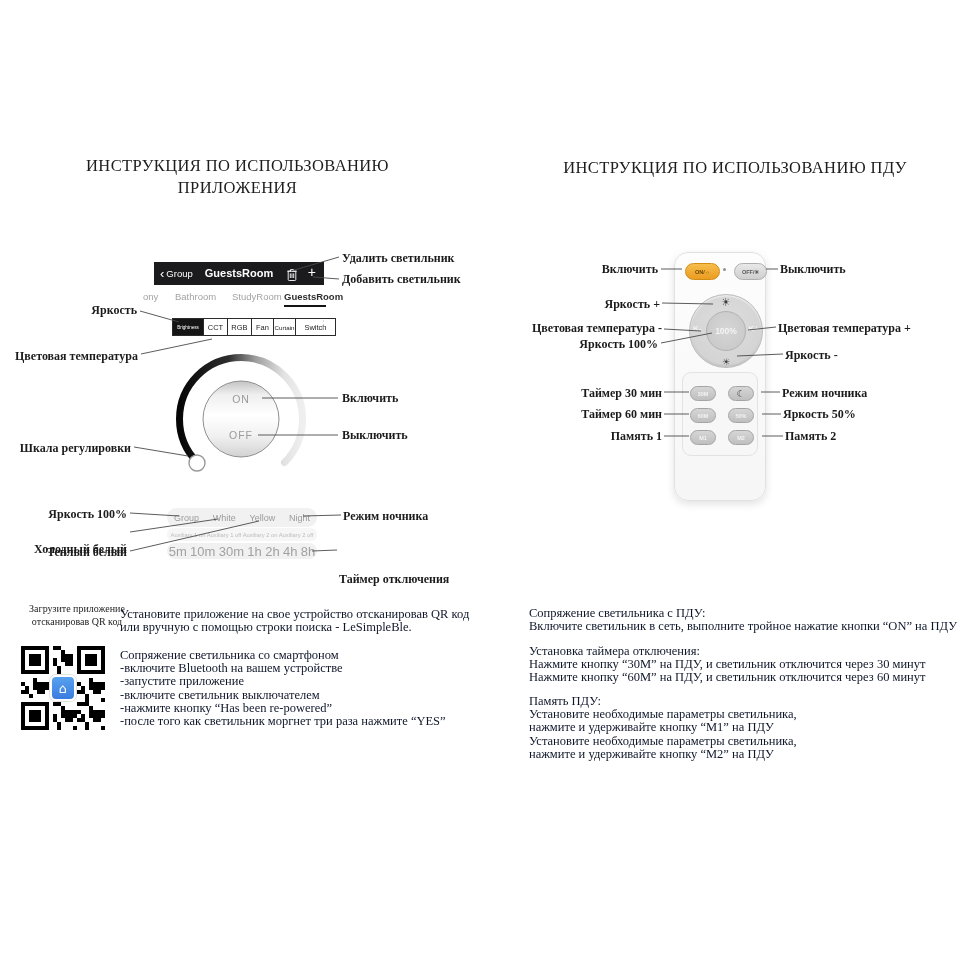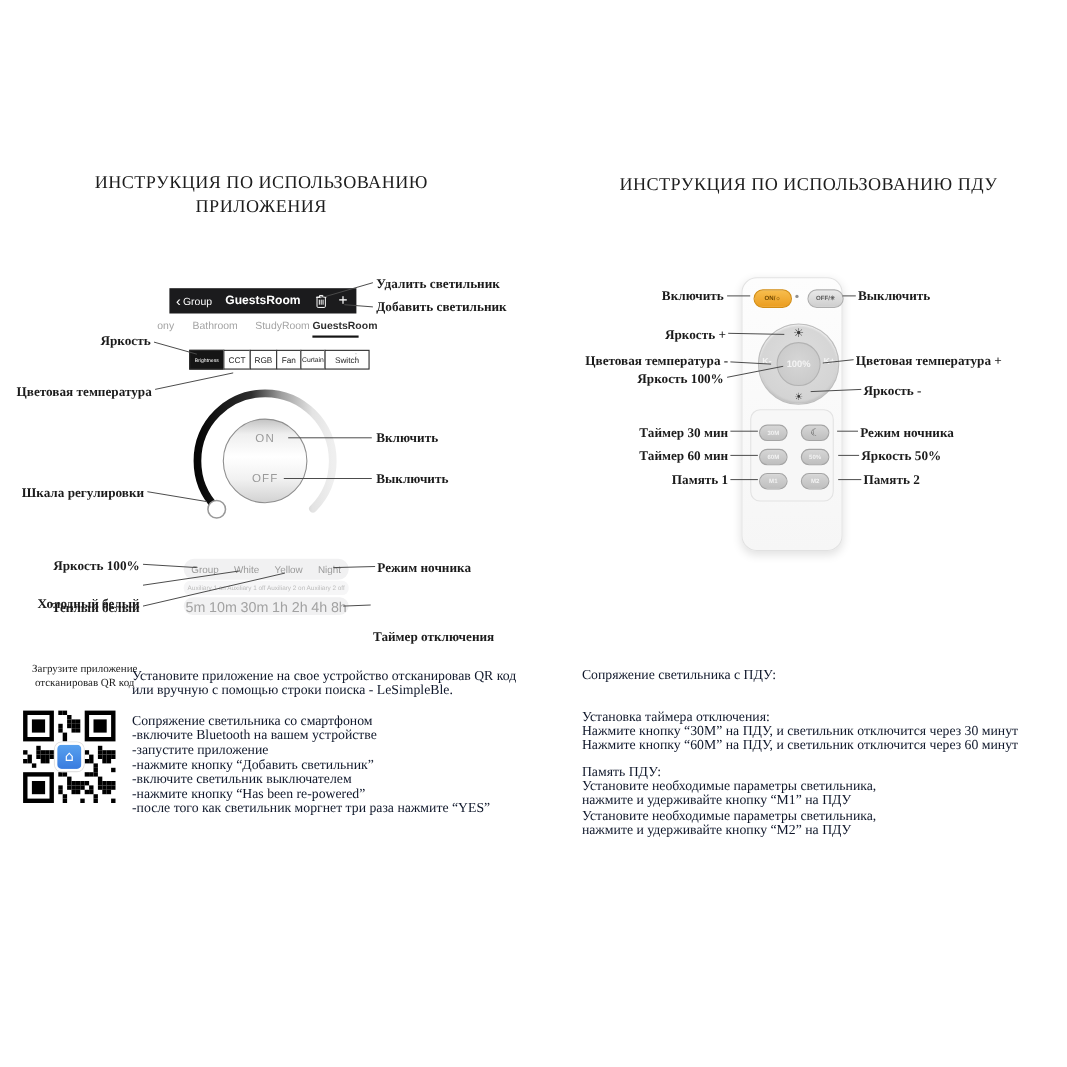--- a/index.html
+++ b/index.html
@@ -329,28 +329,28 @@
 </div>
 
 <div class="para" style="left:120px;top:608px;">
   <div>Установите приложение на свое устройство отсканировав QR код</div>
   <div>или вручную с помощью строки поиска - LeSimpleBle.</div>
 </div>
 <div class="para" style="left:120px;top:649px;">
   <div>Сопряжение светильника со смартфоном</div>
   <div>-включите Bluetooth на вашем устройстве</div>
   <div>-запустите приложение</div>
-  <div>-нажмите кнопку “Добавить светильник”</div>
   <div>-включите светильник выключателем</div>
   <div>-нажмите кнопку “Has been re-powered”</div>
   <div>-после того как светильник моргнет три раза нажмите “YES”</div>
 </div>
 
 <div class="para" style="left:529px;top:607px;">
   <div>Сопряжение светильника с ПДУ:</div>
+  <div>Включите светильник в сеть, выполните тройное нажатие кнопки “ON” на ПДУ</div>
 </div>
 <div class="para" style="left:529px;top:645px;">
   <div>Установка таймера отключения:</div>
   <div>Нажмите кнопку “30M” на ПДУ, и светильник отключится через 30 минут</div>
   <div>Нажмите кнопку “60M” на ПДУ, и светильник отключится через 60 минут</div>
 </div>
 <div class="para" style="left:529px;top:695px;">
   <div>Память ПДУ:</div>
   <div>Установите необходимые параметры светильника,</div>
   <div>нажмите и удерживайте кнопку “M1” на ПДУ</div>

